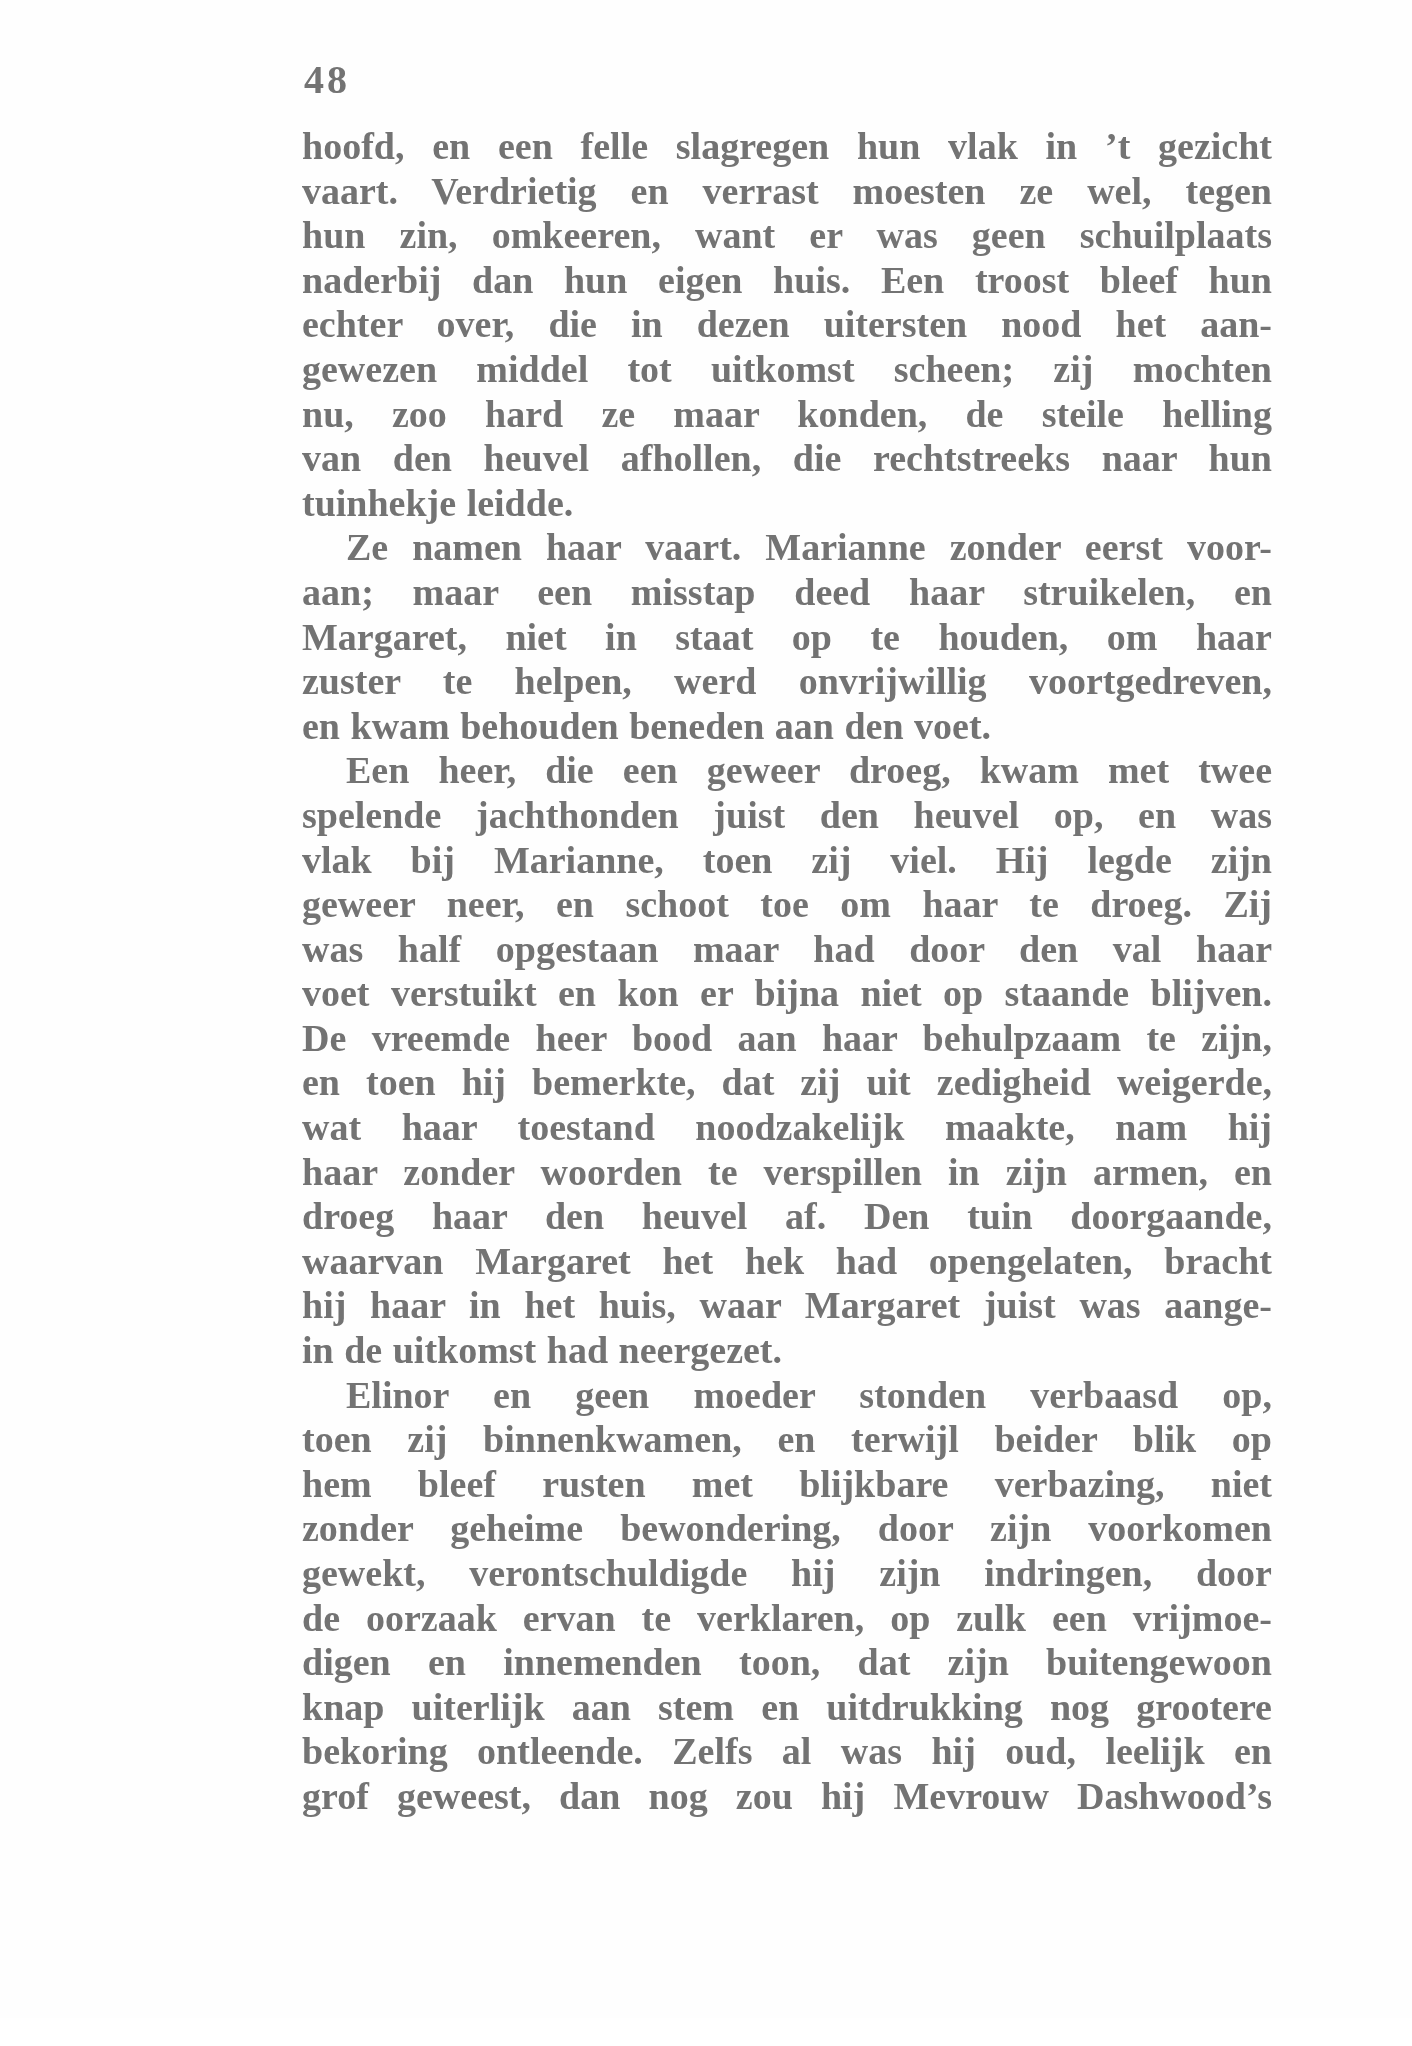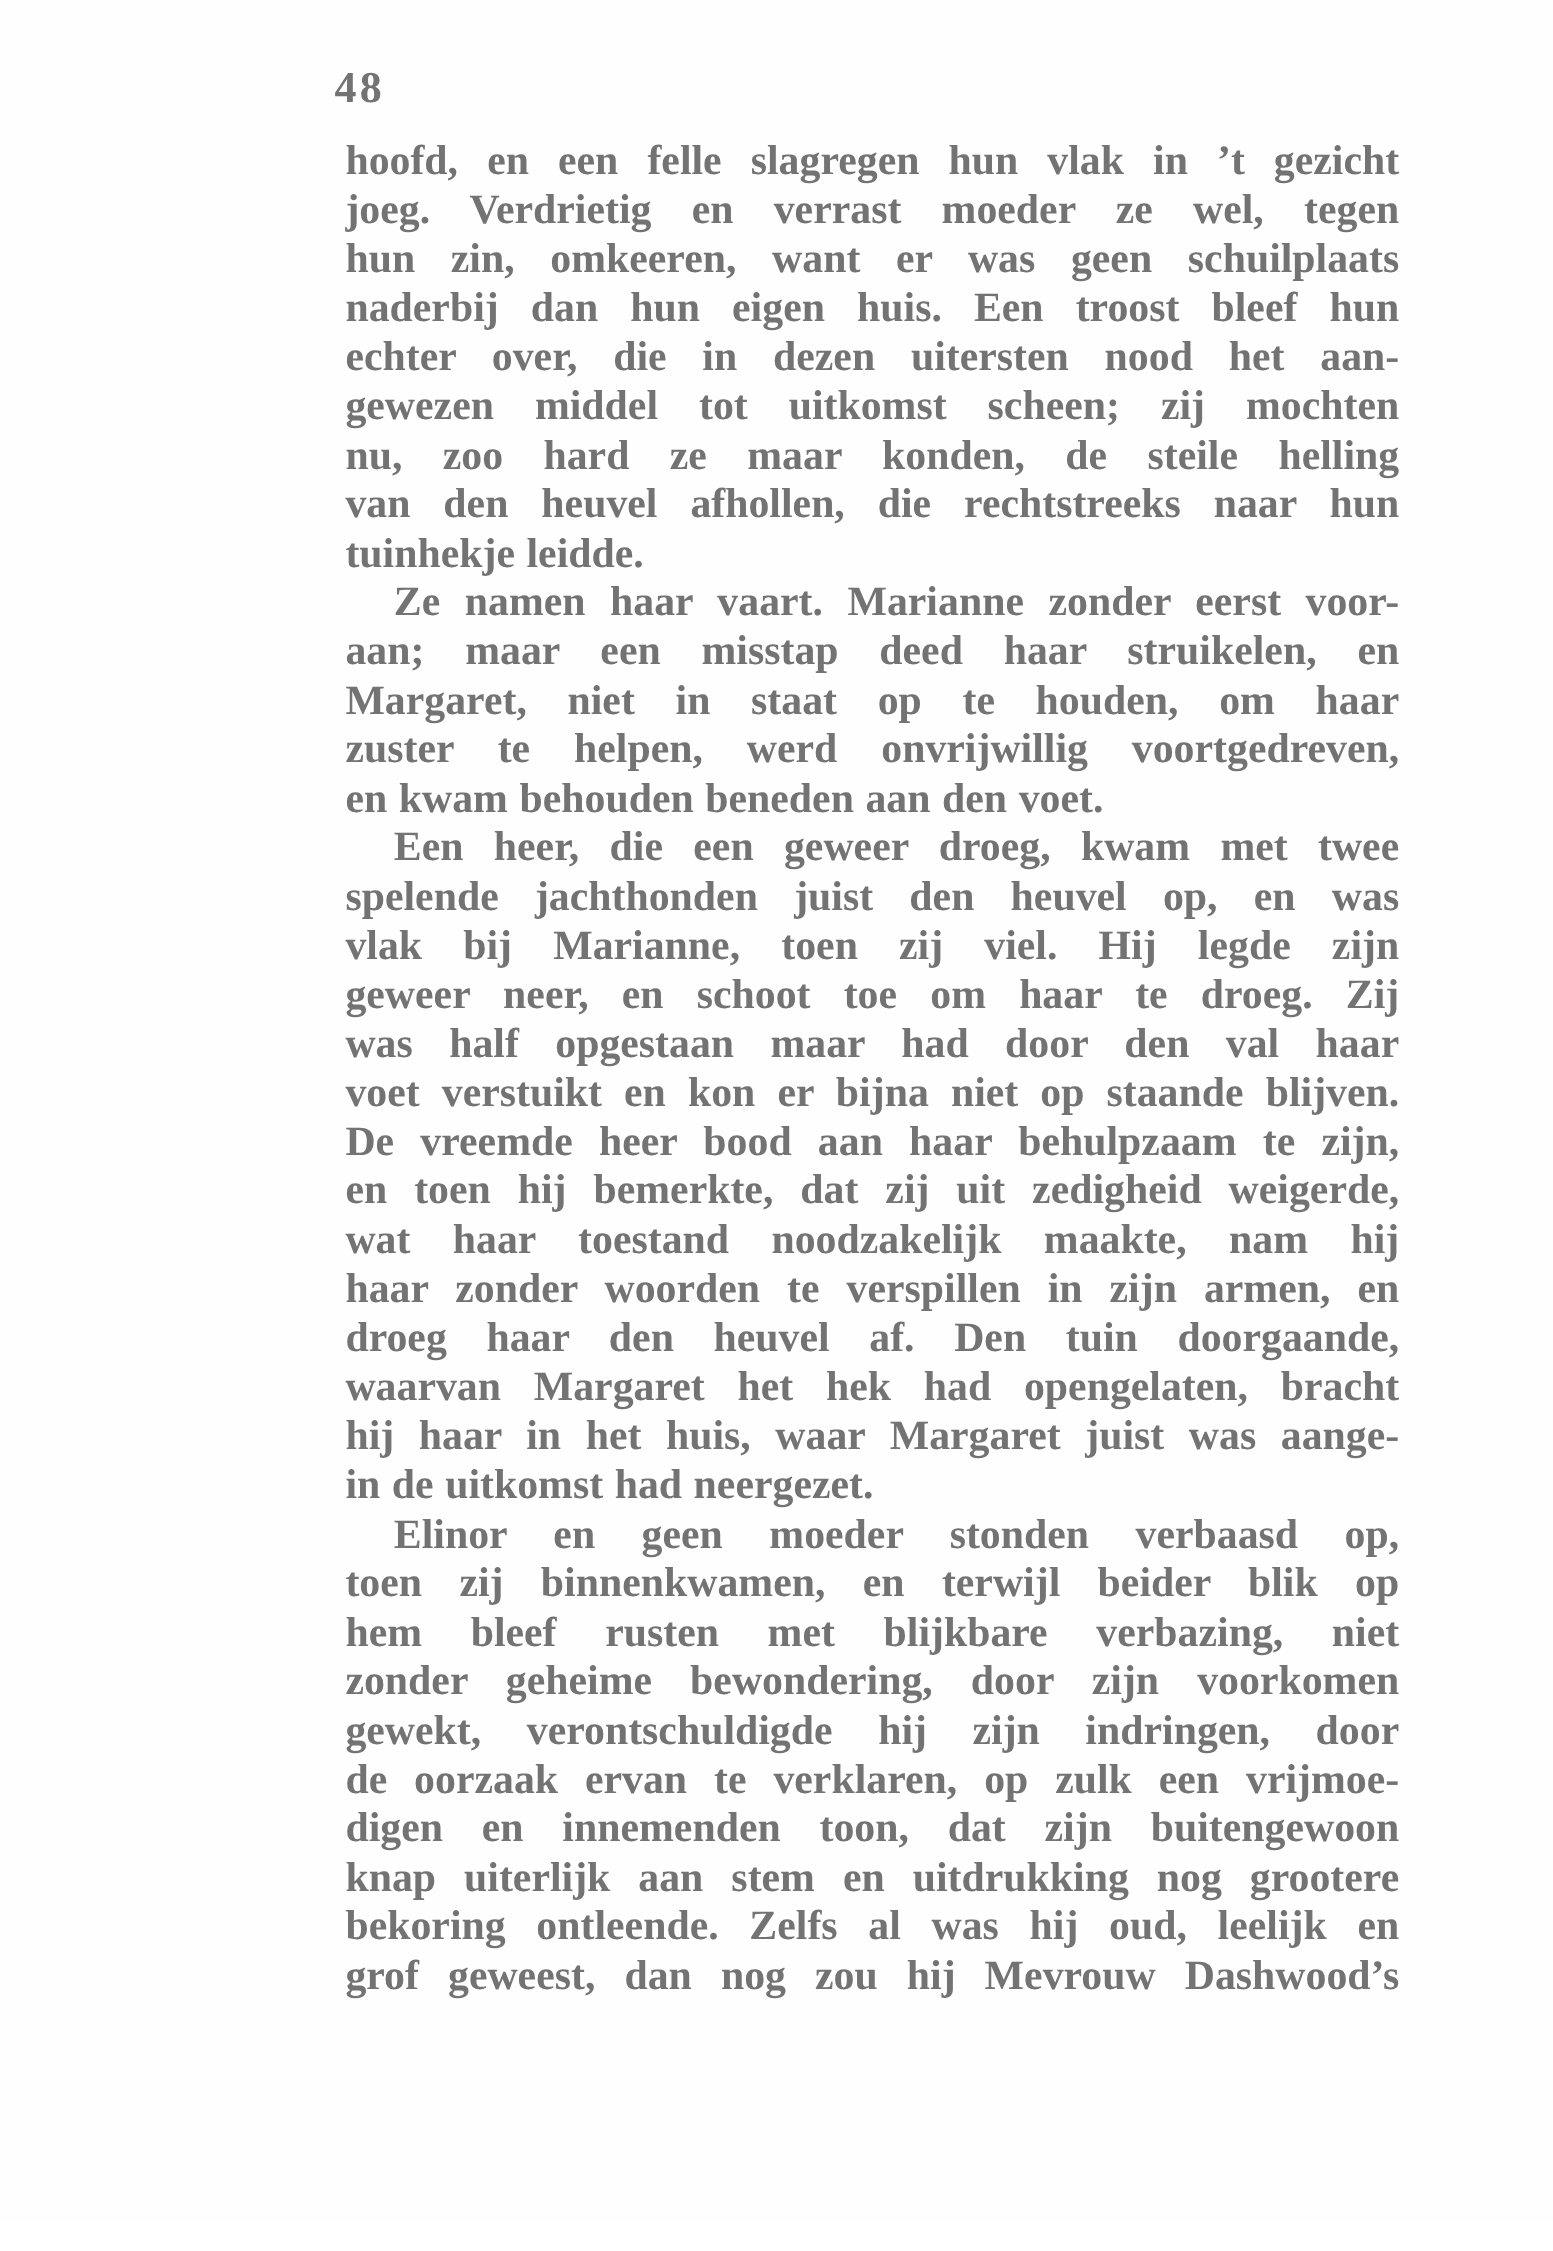--- a/index.html
+++ b/index.html
@@ -34,38 +34,37 @@
     line-height: 44.6px;
   }
   .paragraph {
     margin: 0;
   }
   .line {
     text-align: justify;
     text-align-last: justify;
     word-spacing: 1px;
     white-space: normal;
-    margin-left: 12px;
   }
   .line.last-line {
     text-align-last: left;
   }
   .paragraph.indented .line:first-child {
     text-indent: 44px;
   }
 </style>
 </head>
 <body>
 
 <div class="page">
   <div class="page-number">48</div>
   <div class="text-block">
       <div class="paragraph">
         <div class="line">hoofd, en een felle slagregen hun vlak in ’t gezicht</div>
-        <div class="line">joeg. Verdrietig en verrast moeder ze wel, tegen</div>
+        <div class="line">vaart. Verdrietig en verrast moesten ze wel, tegen</div>
         <div class="line">hun zin, omkeeren, want er was geen schuilplaats</div>
         <div class="line">naderbij dan hun eigen huis. Een troost bleef hun</div>
         <div class="line">echter over, die in dezen uitersten nood het aan-</div>
         <div class="line">gewezen middel tot uitkomst scheen; zij mochten</div>
         <div class="line">nu, zoo hard ze maar konden, de steile helling</div>
         <div class="line">van den heuvel afhollen, die rechtstreeks naar hun</div>
         <div class="line last-line">tuinhekje leidde.</div>
       </div>
       <div class="paragraph indented">
         <div class="line">Ze namen haar vaart. Marianne zonder eerst voor-</div>

